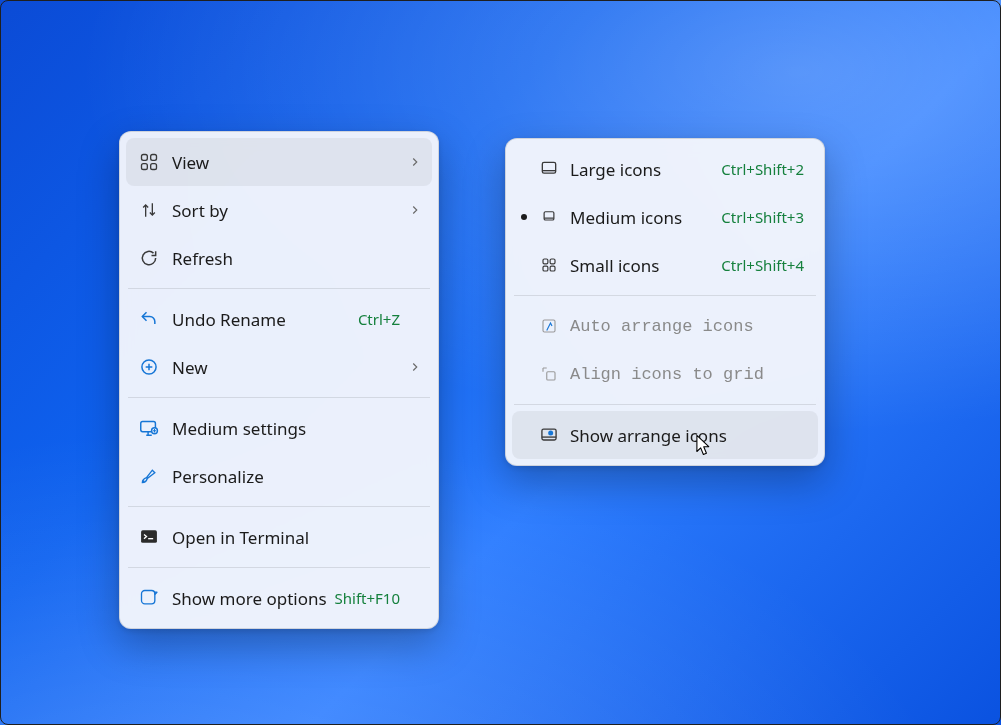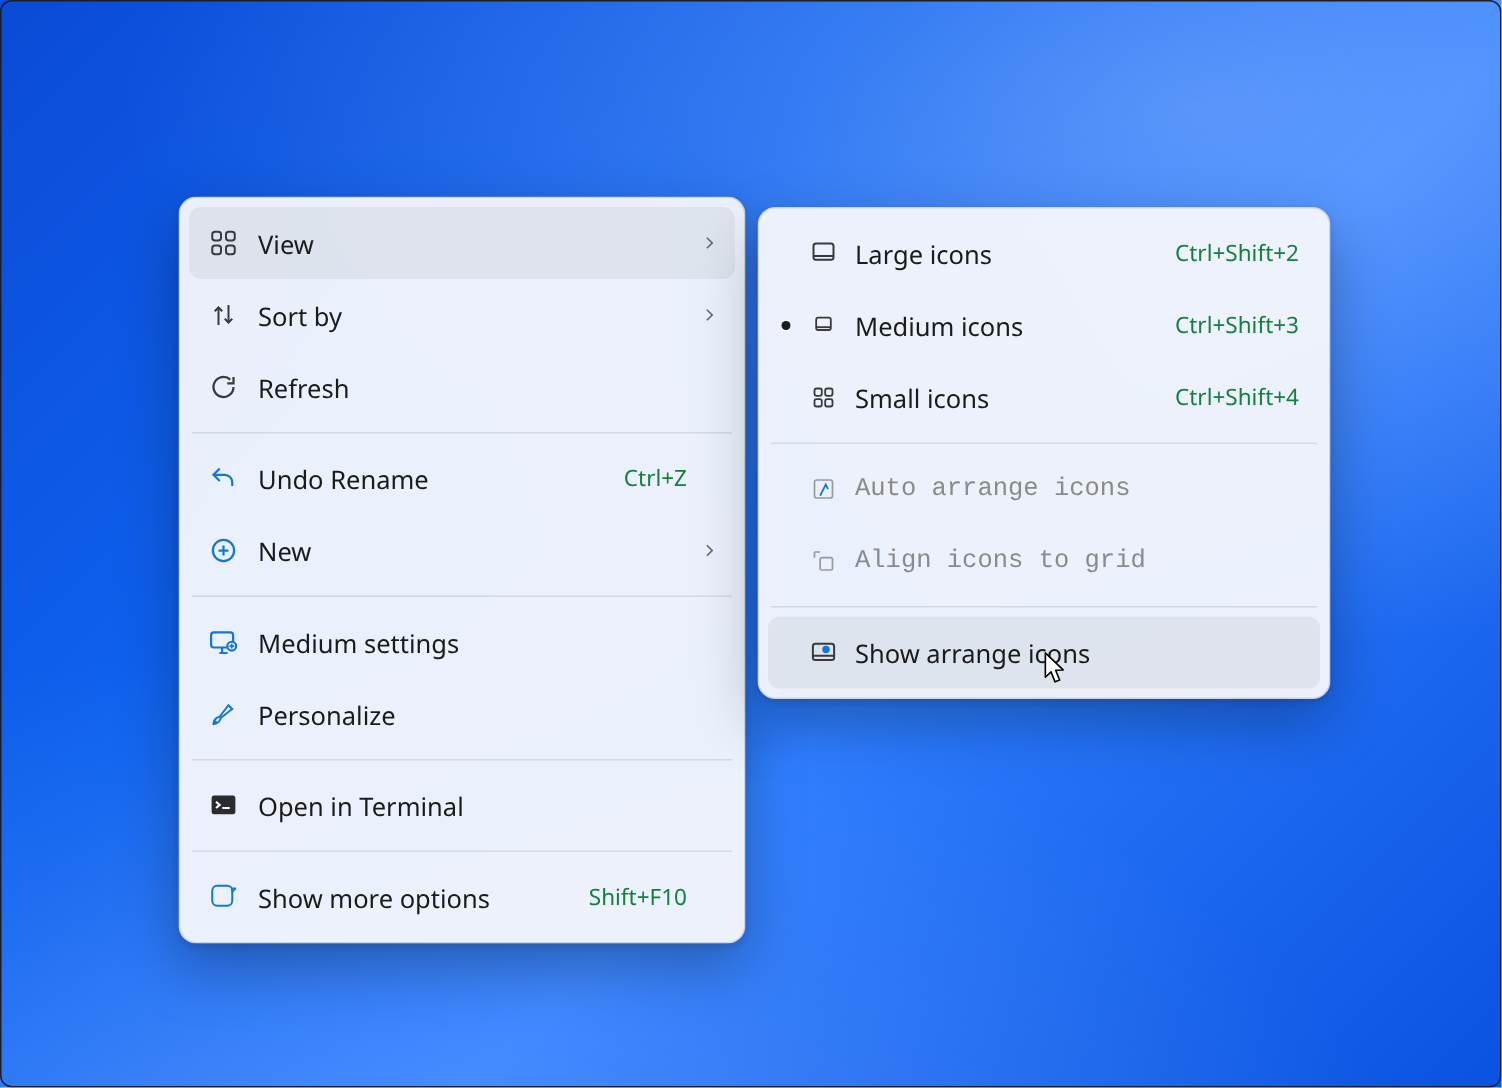--- a/index.html
+++ b/index.html
@@ -60,21 +60,21 @@
   .submenu .item .icon { width: 20px; height: 20px; }
   .cursor {
     position: absolute; width: 18px; height: 26px; pointer-events: none;
   }
   svg { display: block; }
 </style>
 </head>
 <body>
 <div class="stage"></div>
 
-<div class="menu" style="left:119px; top:131px; width:378px;">
+<div class="menu" style="left:119px; top:131px; width:320px;">
   <div class="item hover">
     <span class="icon">
       <svg viewBox="0 0 24 24" width="20" height="20" fill="none" stroke="#3a3a3a" stroke-width="1.6">
         <rect x="3" y="3" width="7" height="7" rx="2.2"></rect>
           <rect x="14" y="3" width="7" height="7" rx="2.2"></rect>
         <rect x="3" y="14" width="7" height="7" rx="2.2"></rect>
           <rect x="14" y="14" width="7" height="7" rx="2.2"></rect>
       </svg>
     </span>
     <span class="label">View</span>
@@ -197,21 +197,21 @@
         <rect x="3" y="3" width="16" height="16" rx="4"></rect>
         <path d="M19 8l3-3M22 5h-3v3" stroke-width="1.4"></path>
       </svg>
     </span>
     <span class="label">Show more options</span>
     <span class="accel">Shift+F10</span>
     <span></span>
   </div>
 </div>
 
-<div class="menu submenu" style="left:505px; top:138px; width:382px;">
+<div class="menu submenu" style="left:505px; top:138px; width:320px;">
 
   <div class="item">
     <span></span>
     <span class="icon">
       <svg viewBox="0 0 24 24" width="20" height="20" fill="none" stroke="#3a3a3a" stroke-width="1.6">
         <rect x="4" y="4" width="16" height="13" rx="2"></rect>
           <path d="M4 14h16"></path>
       </svg>
     </span>
     <span class="label">Large icons</span>

